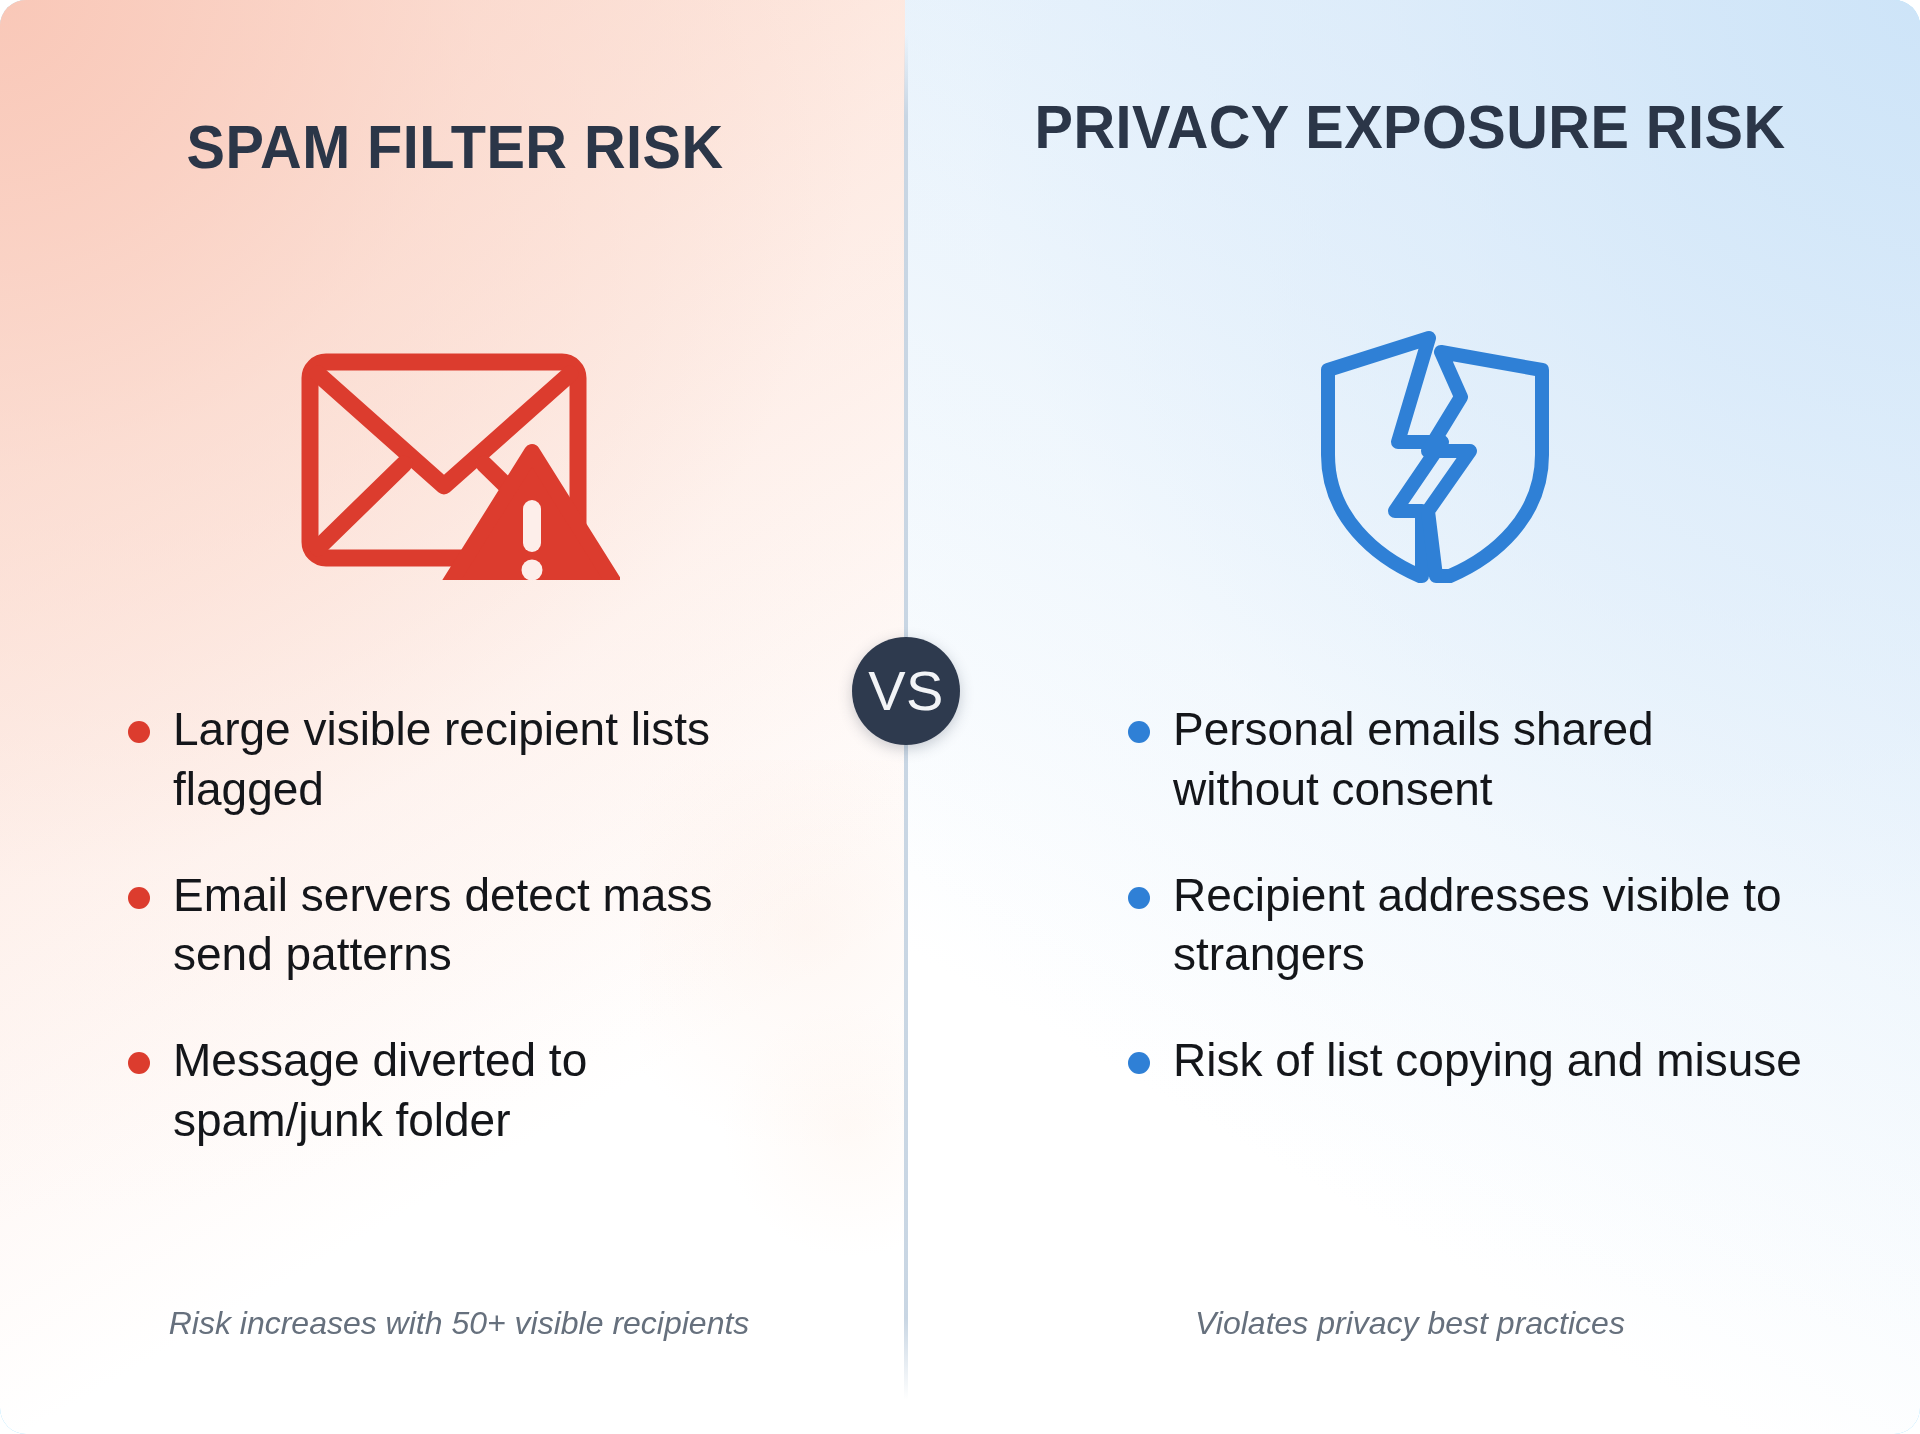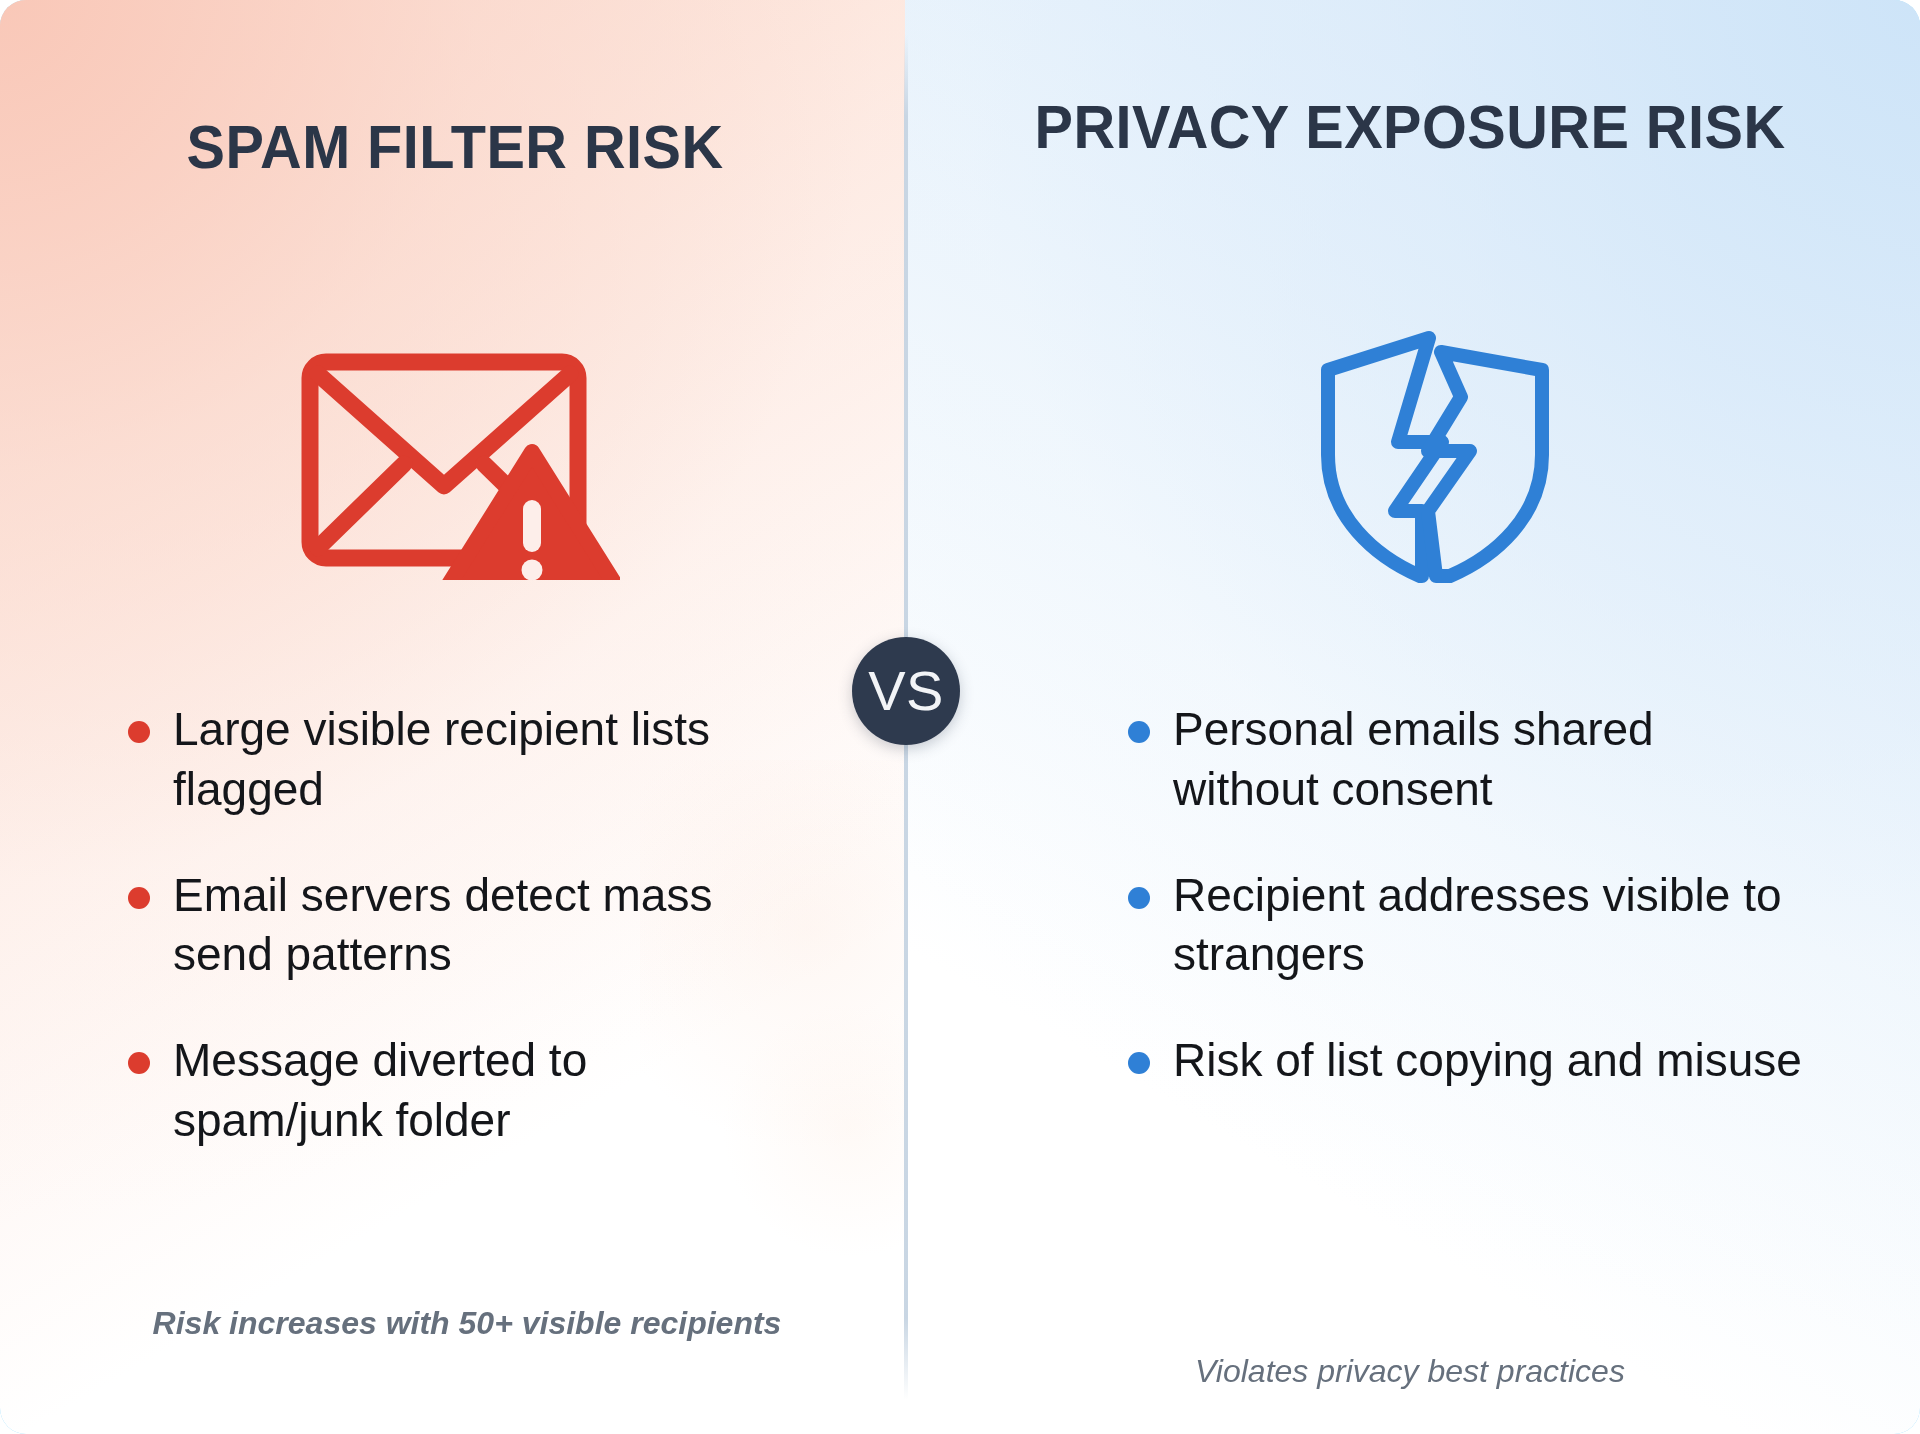--- a/index.html
+++ b/index.html
@@ -113,22 +113,22 @@
 
   
   .footnote{
     position:absolute;
     color:#66707d;
     font-style:italic;
     font-size:32px;
     text-align:center;
     font-family:"Liberation Sans", sans-serif;
   }
-  .footnote-left{left:72px;width:790px;top:1305px;font-weight:bold;}
-  .footnote-right{left:960px;width:900px;top:1353px;}
+  .footnote-left{left:64px;width:790px;top:1305px;}
+  .footnote-right{left:960px;width:900px;top:1305px;}
 </style>
 </head>
 <body>
 
 <div class="canvas">
 
   <div class="panel panel-left">
     <div class="wm wm-a"></div>
     <div class="wm wm-b"></div>
   </div>

